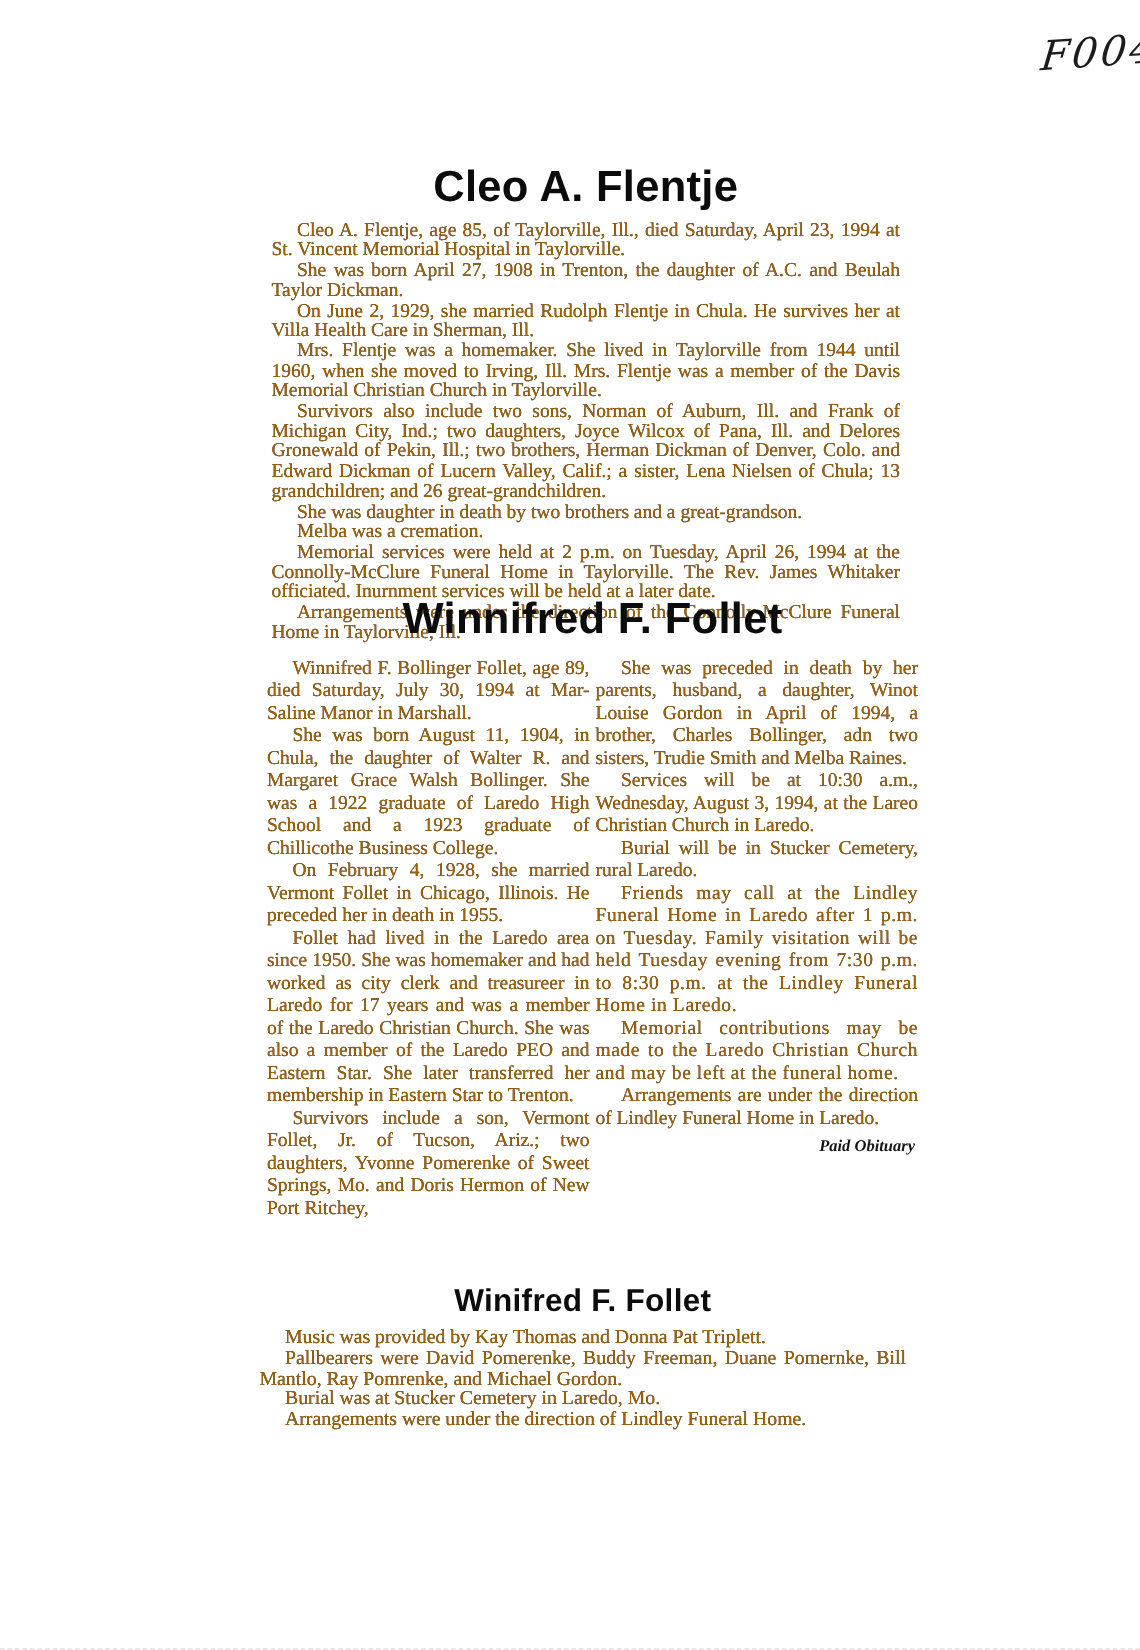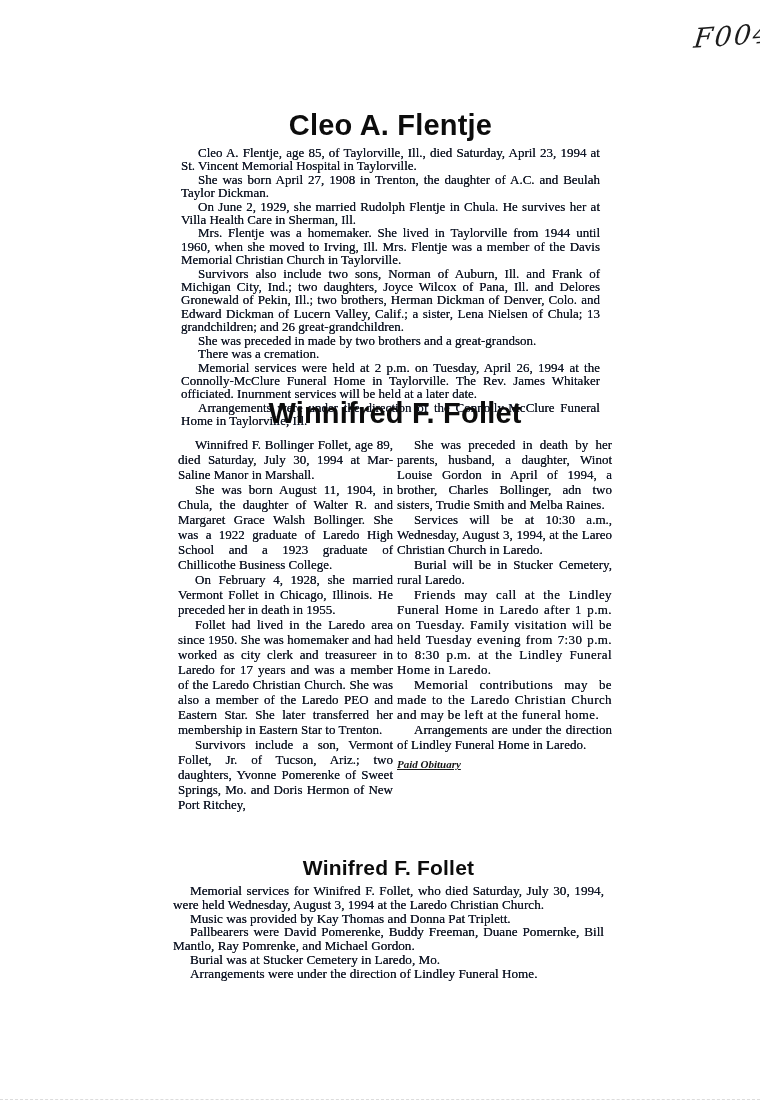--- a/index.html
+++ b/index.html
@@ -35,63 +35,63 @@
     margin: 0 0 5px 0;
     color: #0c0c0c;
     letter-spacing: 0.2px;
   }
   .obit h1 { font-size: 29px; line-height: 31px; }
   .obit h2 { font-size: 21px; line-height: 23px; }
   .obit p {
     margin: 0;
     text-align: justify;
     text-indent: 17px;
-    color: #0f172a;
+    color: #a16207;
     text-shadow: 0 0 0.4px #222;
   }
   
   #obit1 { top: 82px; left: 181px; width: 419px; margin-top: 28px; }
   #obit1 p { font-size: 13px; line-height: 13.4px; }
   
   #obit2 { top: 398px; left: 178px; width: 434px; }
   #obit2 .cols { display: flex; gap: 4px; margin-top: 8px; }
   #obit2 .col { flex: 1; }
   #obit2 p { font-size: 13px; line-height: 15px; }
   #obit2 .col-right p.continuation { text-indent: 0; }
   #obit2 .col-right p.spaced { letter-spacing: 0.4px; }
   .paid-note {
     font-family: "Liberation Serif", serif;
     font-style: italic;
     font-weight: bold;
     font-size: 11px;
+    text-align: right;
     margin-top: 6px;
     padding-right: 2px;
     color: #151515;
-    text-decoration: underline;
   }
   
   #obit3 { top: 856px; left: 173px; width: 431px; }
   #obit3 p { font-size: 13.2px; line-height: 13.8px; }
 </style>
 </head>
 <body>
 
 <div class="page">
 
   <div class="handwritten">F004</div>
 
   <section class="obit" id="obit1">
     <h1>Cleo A. Flentje</h1>
     <p>Cleo A. Flentje, age 85, of Taylorville, Ill., died Saturday, April 23, 1994 at St. Vincent Memorial Hospital in Taylorville.</p>
     <p>She was born April 27, 1908 in Trenton, the daughter of A.C. and Beulah Taylor Dickman.</p>
     <p>On June 2, 1929, she married Rudolph Flentje in Chula. He survives her at Villa Health Care in Sherman, Ill.</p>
     <p>Mrs. Flentje was a homemaker. She lived in Taylorville from 1944 until 1960, when she moved to Irving, Ill. Mrs. Flentje was a member of the Davis Memorial Christian Church in Taylorville.</p>
     <p>Survivors also include two sons, Norman of Auburn, Ill. and Frank of Michigan City, Ind.; two daughters, Joyce Wilcox of Pana, Ill. and Delores Gronewald of Pekin, Ill.; two brothers, Herman Dickman of Denver, Colo. and Edward Dickman of Lucern Valley, Calif.; a sister, Lena Nielsen of Chula; 13 grandchildren; and 26 great-grandchildren.</p>
-    <p>She was preceded in made by two brothers and a great-grandson.</p>
-    <p>There was a cremation.</p>
+    <p>She was daughter in death by two brothers and a great-grandson.</p>
+    <p>Melba was a cremation.</p>
     <p>Memorial services were held at 2 p.m. on Tuesday, April 26, 1994 at the Connolly-McClure Funeral Home in Taylorville. The Rev. James Whitaker officiated. Inurnment services will be held at a later date.</p>
     <p>Arrangements were under the direction of the Connolly-McClure Funeral Home in Taylorville, Ill.</p>
   </section>
 
   <section class="obit" id="obit2">
     <h1>Winnifred F. Follet</h1>
     <div class="cols">
       <div class="col col-left">
         <p>Winnifred F. Bollinger Follet, age 89, died Saturday, July 30, 1994 at Mar-Saline Manor in Marshall.</p>
         <p>She was born August 11, 1904, in Chula, the daughter of Walter R. and Margaret Grace Walsh Bollinger. She was a 1922 graduate of Laredo High School and a 1923 graduate of Chillicothe Business College.</p>
@@ -106,20 +106,19 @@
         <p class="spaced">Friends may call at the Lindley Funeral Home in Laredo after 1 p.m. on Tuesday. Family visitation will be held Tuesday evening from 7:30 p.m. to 8:30 p.m. at the Lindley Funeral Home in Laredo.</p>
         <p class="spaced">Memorial contributions may be made to the Laredo Christian Church and may be left at the funeral home.</p>
         <p>Arrangements are under the direction of Lindley Funeral Home in Laredo.</p>
         <div class="paid-note">Paid Obituary</div>
       </div>
     </div>
   </section>
 
   <section class="obit" id="obit3">
     <h2>Winifred F. Follet</h2>
-    <p>Memorial services for Winifred F. Follet, who died Saturday, July 30, 1994, were held Wednesday, August 3, 1994 at the Laredo Christian Church.</p>
     <p>Music was provided by Kay Thomas and Donna Pat Triplett.</p>
     <p>Pallbearers were David Pomerenke, Buddy Freeman, Duane Pomernke, Bill Mantlo, Ray Pomrenke, and Michael Gordon.</p>
     <p>Burial was at Stucker Cemetery in Laredo, Mo.</p>
     <p>Arrangements were under the direction of Lindley Funeral Home.</p>
   </section>
 
 </div>
 
 </body></html>

